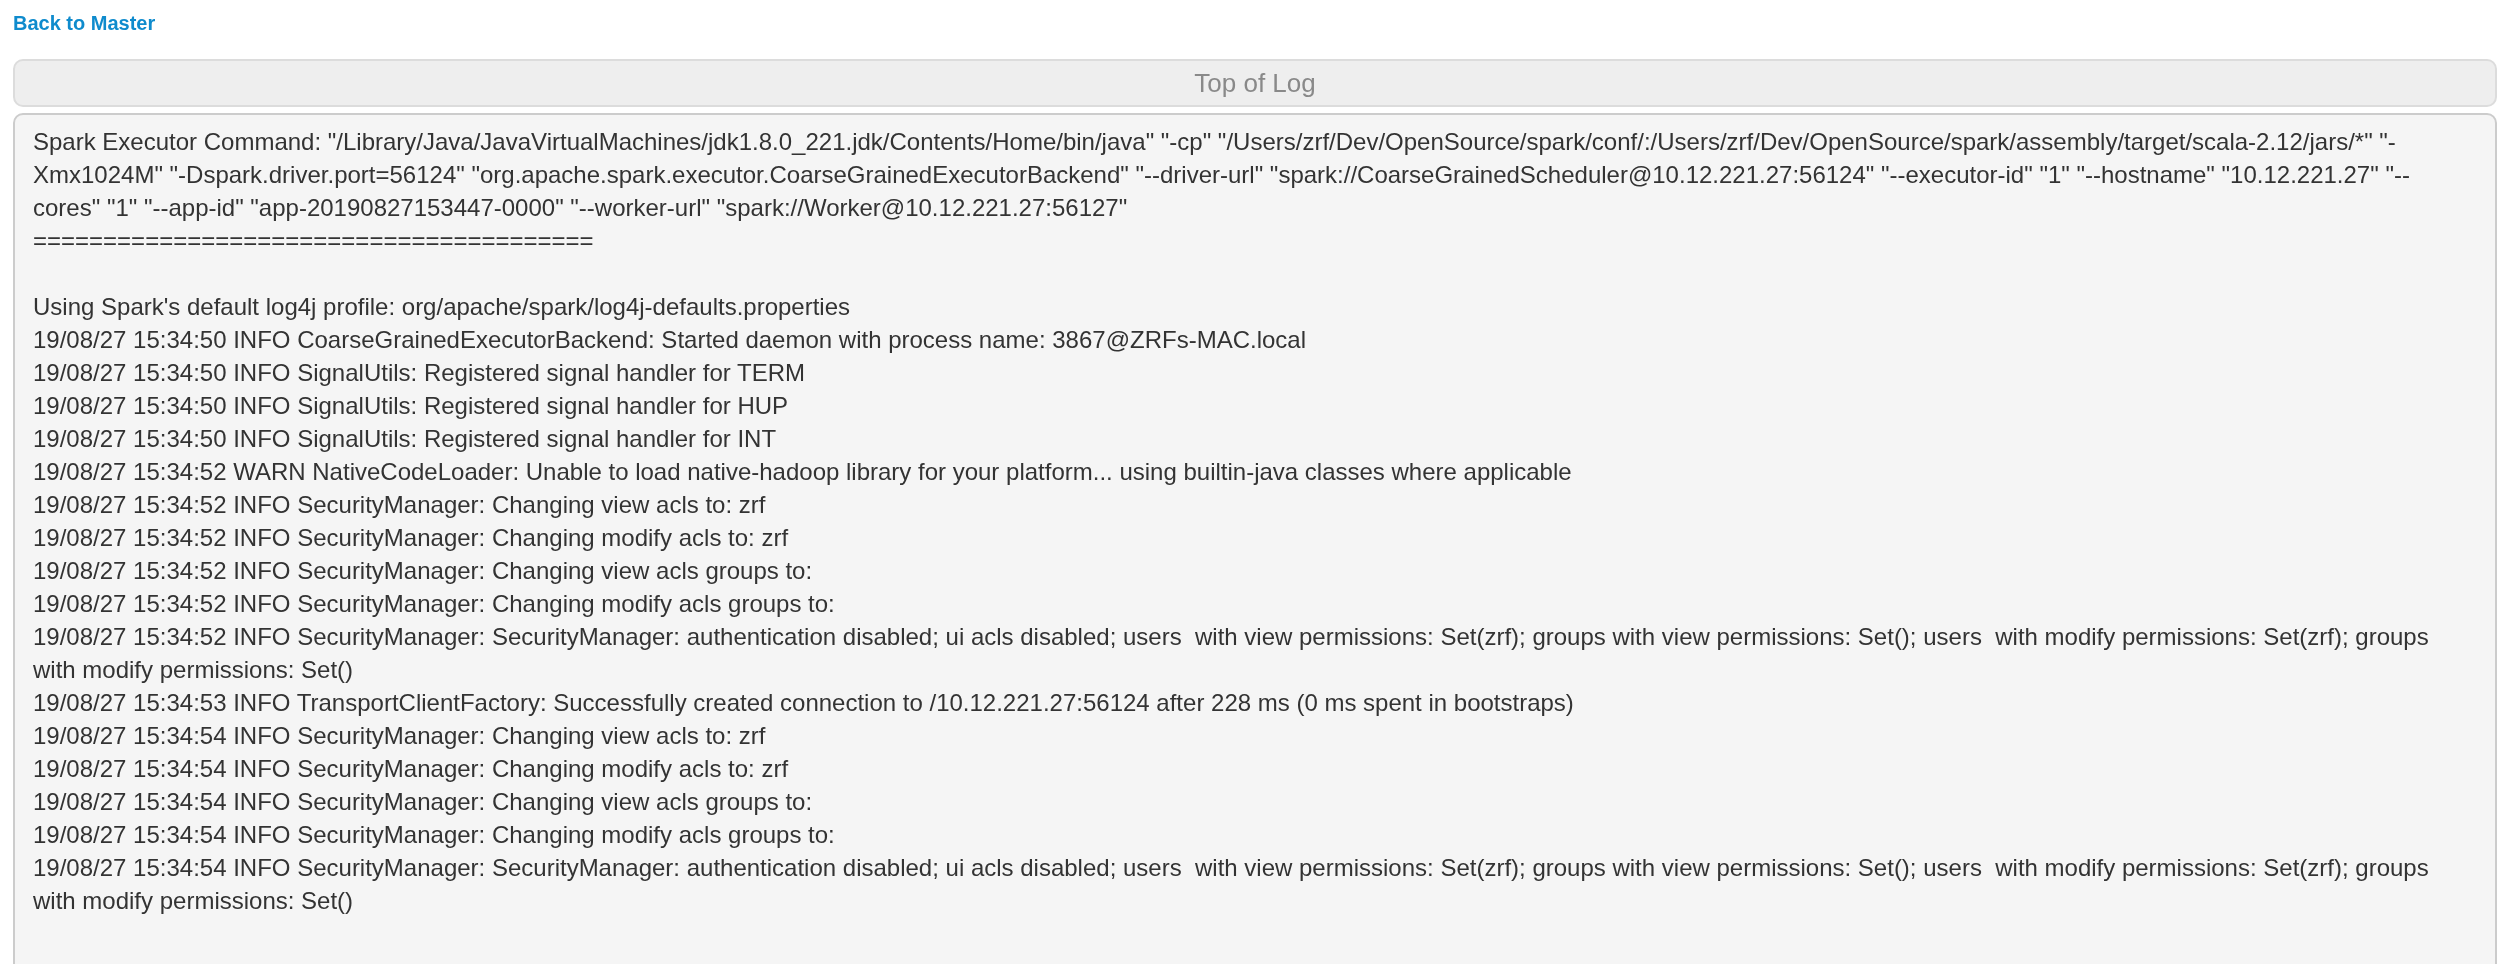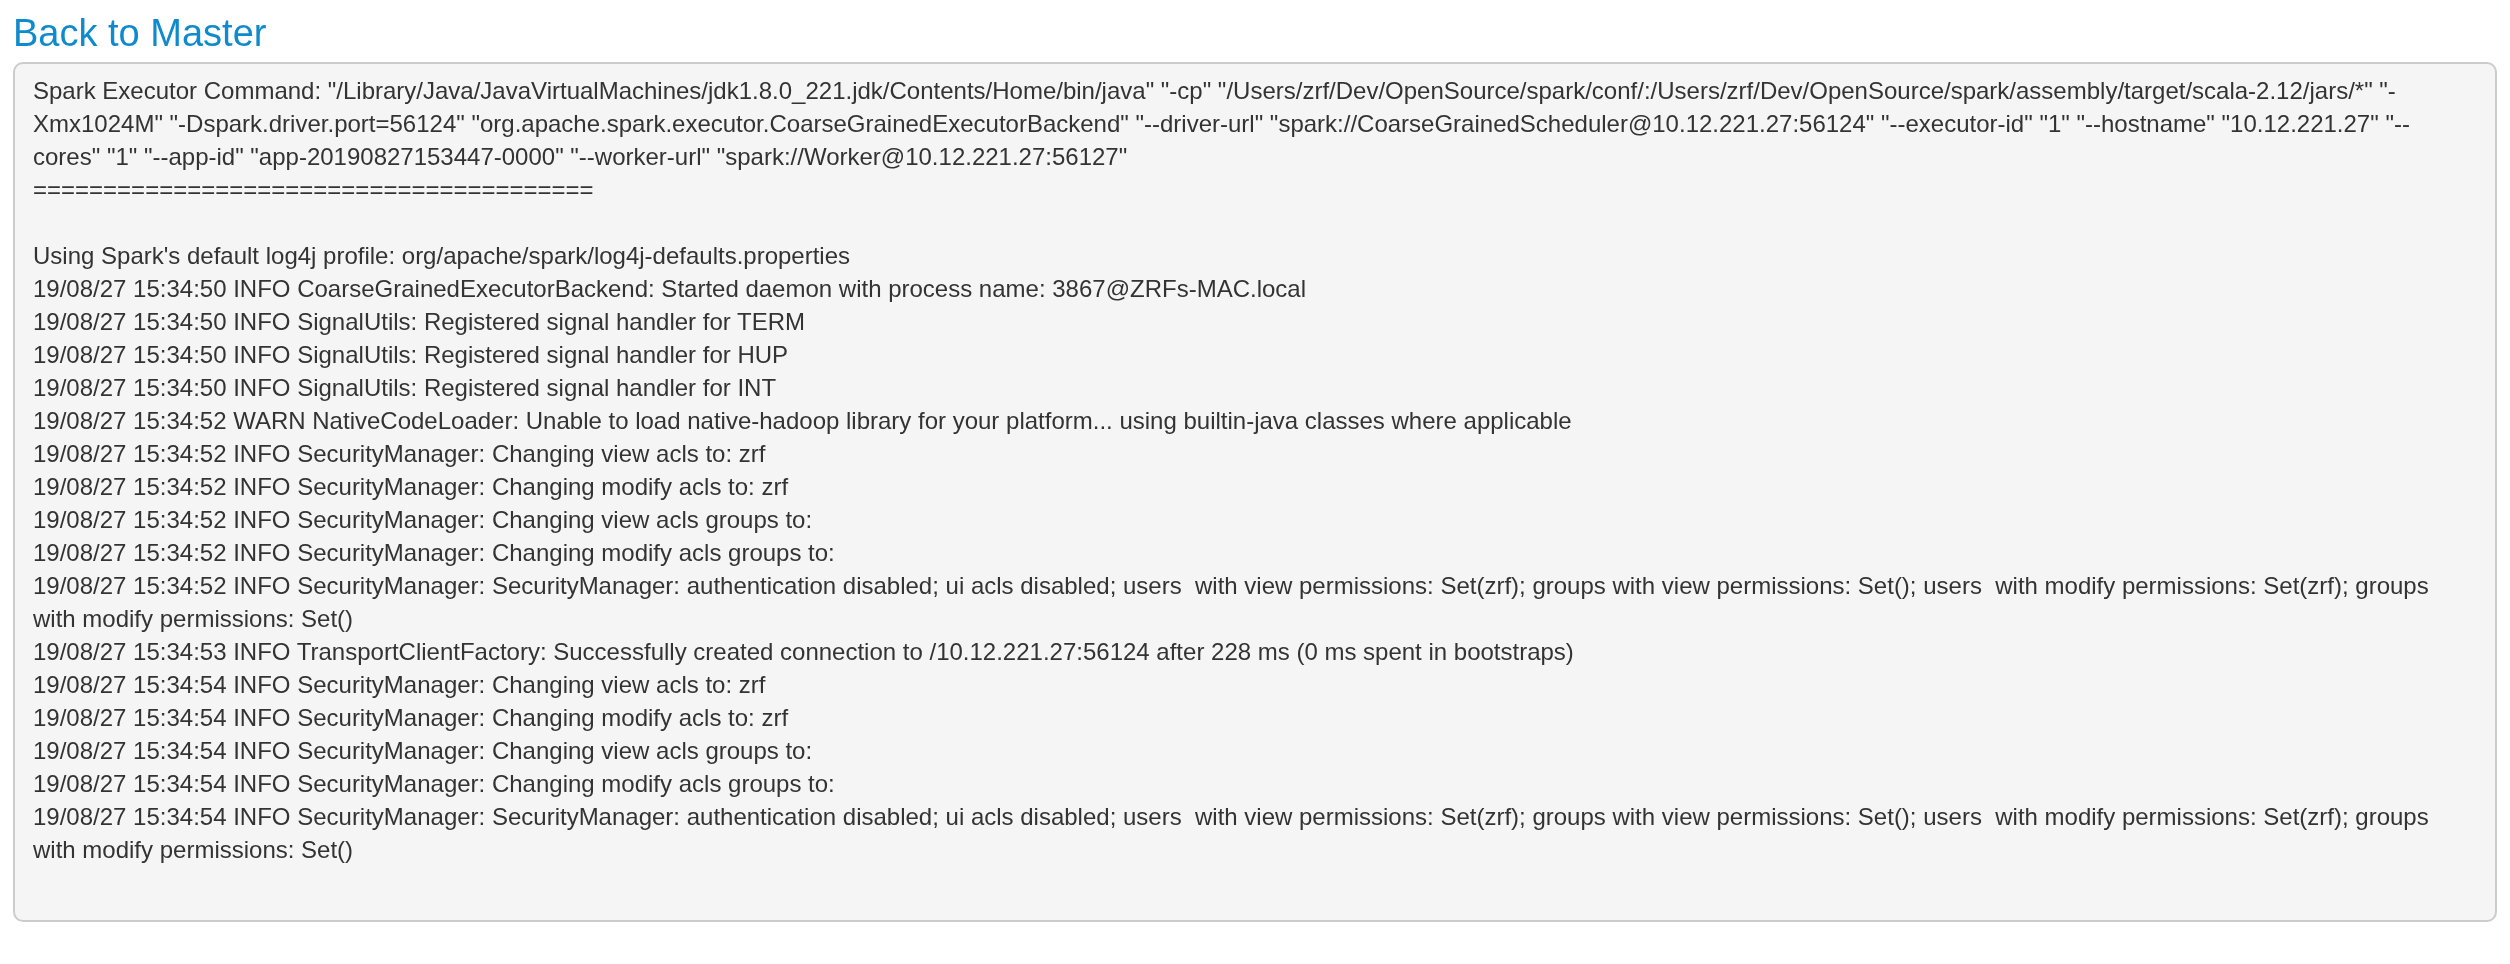--- a/index.html
+++ b/index.html
@@ -22,22 +22,22 @@
     background: var(--page-bg);
     font-family: "Liberation Sans", "DejaVu Sans", sans-serif;
   }
   .page{
     padding: 12px 13px 0 13px;
     width: 2510px;
   }
   .back-link{
     display: inline-block;
     color: var(--link);
-    font-size: 38px;
-    font-weight: 400;
+    font-size: 20px;
+    font-weight: 700;
     text-decoration: none;
     line-height: 1.15;
     cursor: pointer;
   }
   .byte-range{
     margin-top: 26px;
     color: var(--heading-text);
     font-size: 28px;
     font-weight: 400;
     line-height: 1.1;
@@ -79,20 +79,23 @@
   }
 </style>
 </head>
 <body>
 
 <div class="page">
 
   <a class="back-link">Back to Master</a>
 
 
+  <div class="log-top-bar">
+    <span>Top of Log</span>
+  </div>
 
   <div class="log-box">
     <pre class="log-pre">Spark Executor Command: "/Library/Java/JavaVirtualMachines/jdk1.8.0_221.jdk/Contents/Home/bin/java" "-cp" "/Users/zrf/Dev/OpenSource/spark/conf/:/Users/zrf/Dev/OpenSource/spark/assembly/target/scala-2.12/jars/*" "-Xmx1024M" "-Dspark.driver.port=56124" "org.apache.spark.executor.CoarseGrainedExecutorBackend" "--driver-url" "spark://CoarseGrainedScheduler@10.12.221.27:56124" "--executor-id" "1" "--hostname" "10.12.221.27" "--cores" "1" "--app-id" "app-20190827153447-0000" "--worker-url" "spark://Worker@10.12.221.27:56127"
 ========================================
 
 Using Spark's default log4j profile: org/apache/spark/log4j-defaults.properties
 19/08/27 15:34:50 INFO CoarseGrainedExecutorBackend: Started daemon with process name: 3867@ZRFs-MAC.local
 19/08/27 15:34:50 INFO SignalUtils: Registered signal handler for TERM
 19/08/27 15:34:50 INFO SignalUtils: Registered signal handler for HUP
 19/08/27 15:34:50 INFO SignalUtils: Registered signal handler for INT

